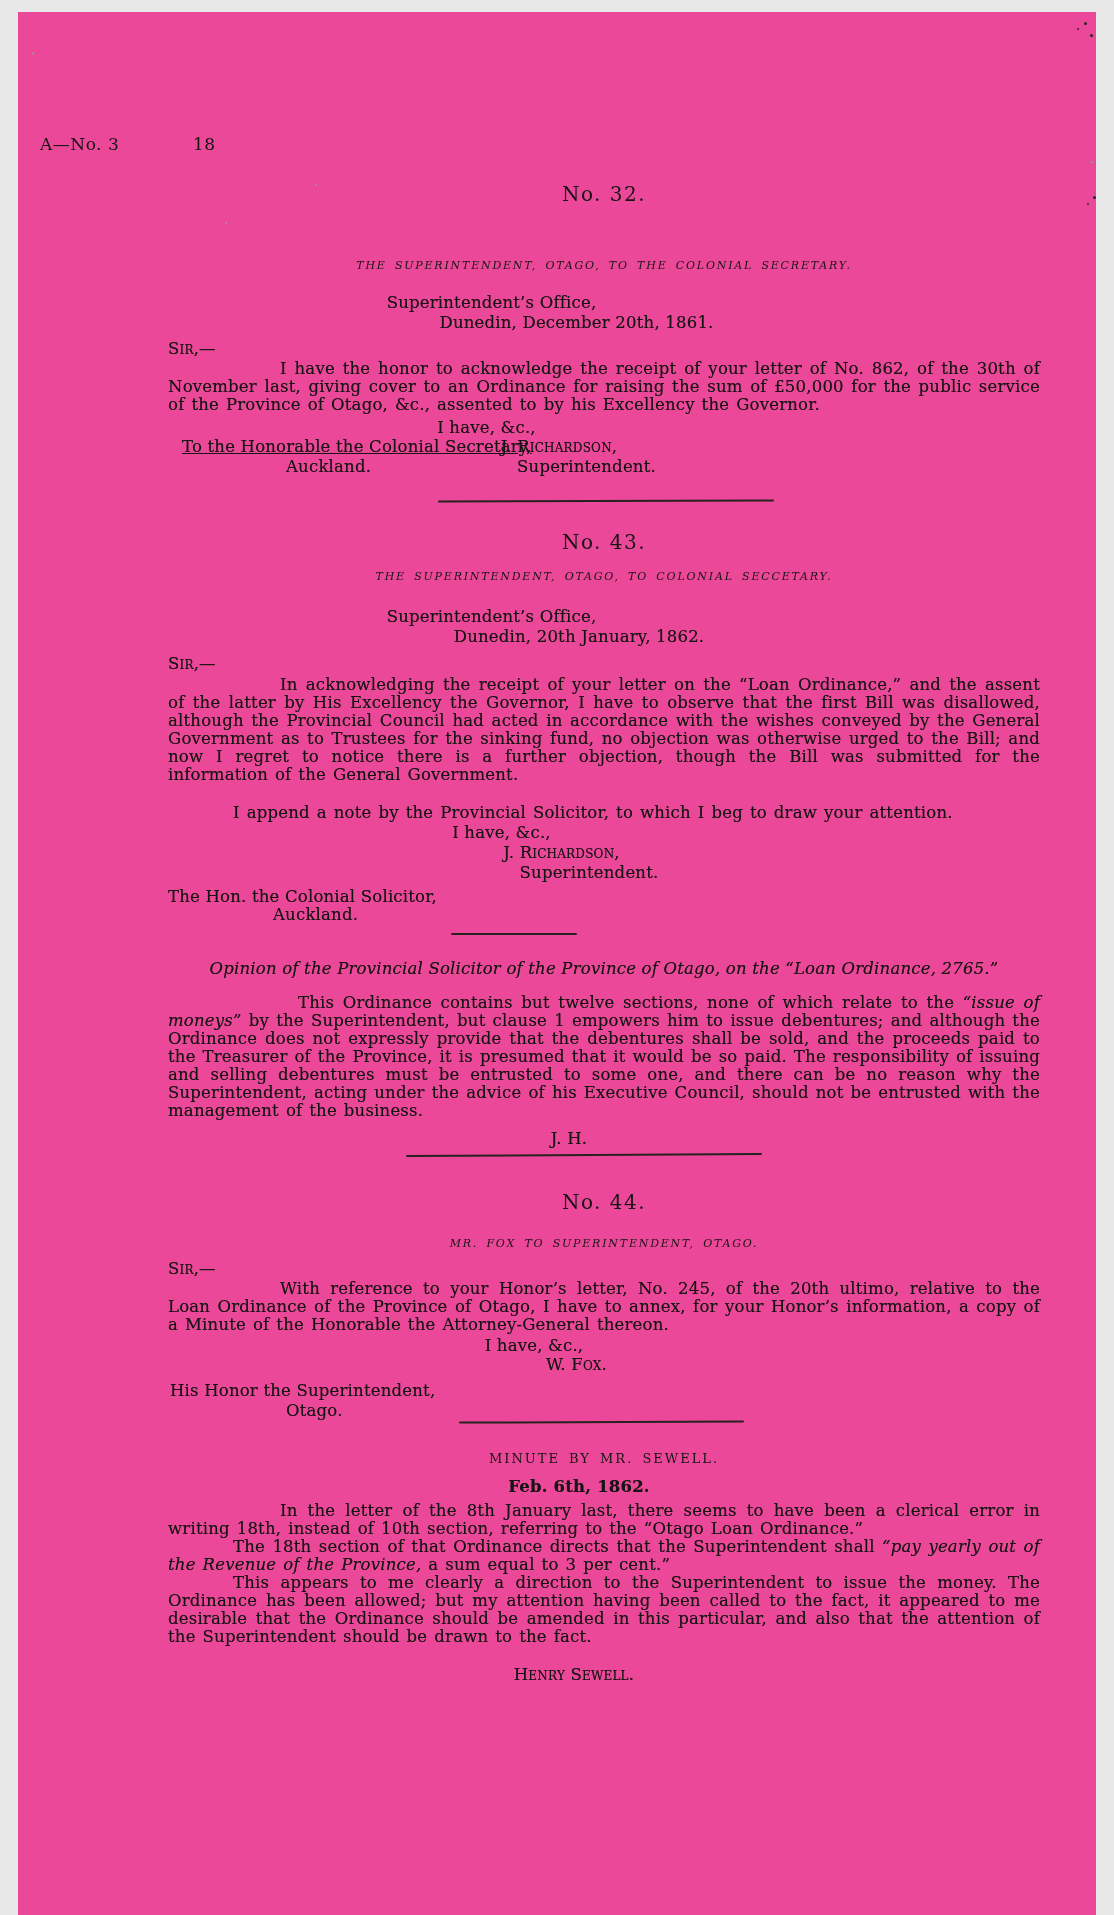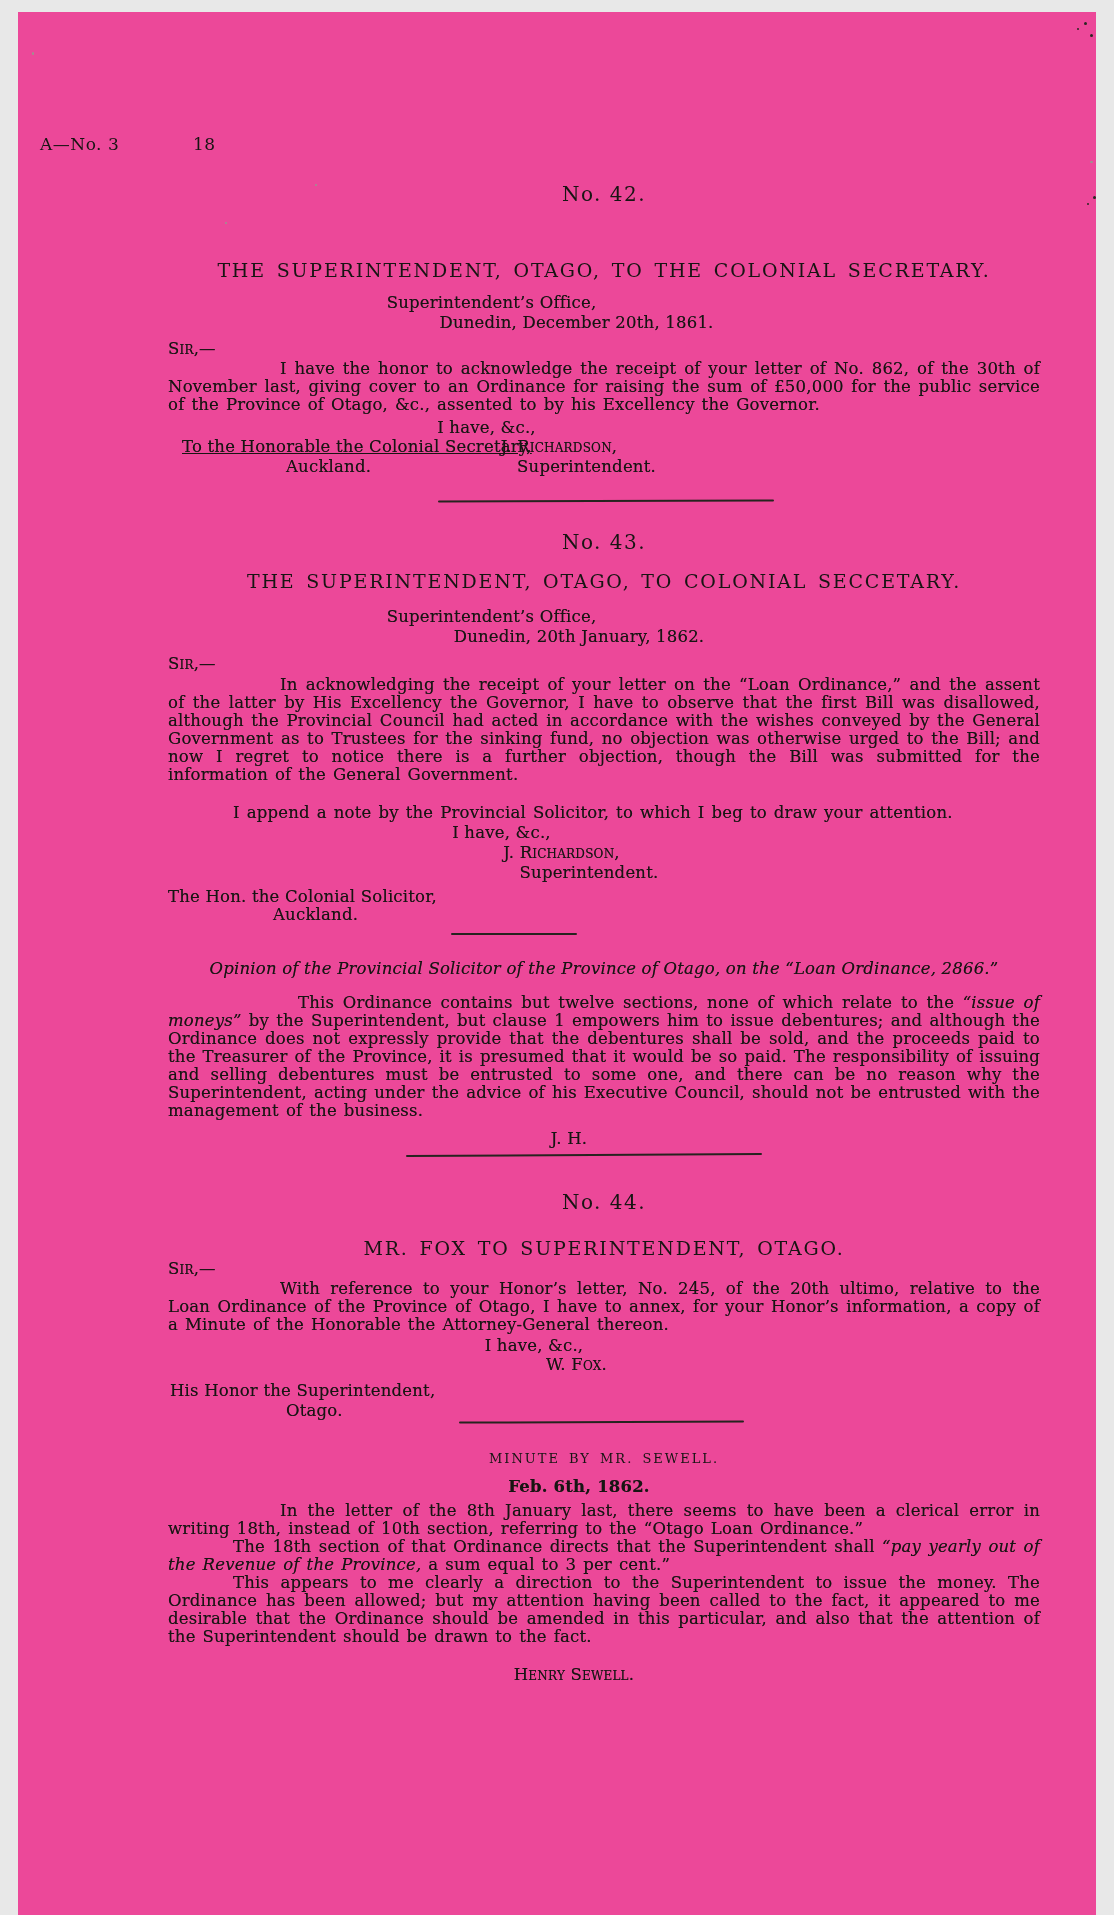--- a/index.html
+++ b/index.html
@@ -24,21 +24,21 @@
   }
   .line{
     font-size:16.5px;line-height:18px;
     letter-spacing:0.2px;
     text-shadow:0 0 0.4px rgba(20,18,16,0.55);
   }
   .indent-lg{text-indent:112px;}
   .indent-md{text-indent:65px;}
   .indent-xl{text-indent:130px;}
   .doc-no{font-size:20px;letter-spacing:1.5px;}
-  .sub-heading{font-size:19px;letter-spacing:1.8px;word-spacing:3px;}
+  .sub-heading{font-size:11px;letter-spacing:1.8px;word-spacing:3px;font-style:italic;}
   .running-title{font-size:23px;letter-spacing:1.2px;word-spacing:4px;}
   .hdr-small{font-size:17px;letter-spacing:0.5px;}
   .sc{font-variant:small-caps;}
   .italic{font-style:italic;}
   .minute-heading{font-size:13px;letter-spacing:2px;word-spacing:3px;}
   .rule{background:#26231f;height:2px;border-radius:1px;}
   .speck{position:absolute;background:#2a2722;border-radius:50%;}
   .speck.light{background:#9a968f;}
 </style>
 </head>
@@ -59,21 +59,21 @@
   <div class="speck" style="left:1090px;top:186px;width:2px;height:2px;"></div>
   <div class="speck light" style="left:14px;top:40px;width:2px;height:3px;"></div>
   <div class="speck light" style="left:207px;top:210px;width:2px;height:2px;"></div>
   <div class="speck light" style="left:297px;top:172px;width:2px;height:2px;"></div>
   <div class="speck light" style="left:434px;top:310px;width:2px;height:2px;"></div>
 
   <div class="abs hdr-small" style="left:22px;top:122px;">A—No. 3</div>
   <div class="abs hdr-small" style="left:175px;top:122px;">18</div>
 
   <section>
-    <div class="abs col center doc-no" style="top:170px;">No. 42.</div>
+    <div class="abs col center doc-no" style="top:170px;">No. 32.</div>
     <div class="abs col center sub-heading" style="top:247px;">THE SUPERINTENDENT, OTAGO, TO THE COLONIAL SECRETARY.</div>
     <div class="abs col right line" style="top:282px;padding-right:225px;box-sizing:border-box;">Superintendent’s Office,</div>
     <div class="abs col right line" style="top:302px;padding-right:55px;box-sizing:border-box;">Dunedin, December 20th, 1861.</div>
     <div class="abs line sc" style="left:150px;top:328px;">Sir,—</div>
     <div class="abs col para indent-lg" style="top:348px;">I have the honor to acknowledge the receipt of your letter of No. 862, of the 30th of November last, giving cover to an Ordinance for raising the sum of £50,000 for the public service of the Province of Otago, &amp;c., assented to by his Excellency the Governor.</div>
     <div class="abs col right line" style="top:407px;padding-right:235px;box-sizing:border-box;">I have, &amp;c.,</div>
     <div class="abs line" style="left:164px;top:426px;text-decoration:underline;">To the Honorable the Colonial Secretary,</div>
     <div class="abs col right line sc" style="top:426px;padding-right:90px;box-sizing:border-box;">J. Richardson,</div>
     <div class="abs line" style="left:268px;top:446px;">Auckland.</div>
     <div class="abs col right line" style="top:446px;padding-right:35px;box-sizing:border-box;">Superintendent.</div>
@@ -92,21 +92,21 @@
     <div class="abs col right line" style="top:812px;padding-right:205px;box-sizing:border-box;">I have, &amp;c.,</div>
     <div class="abs col right line sc" style="top:832px;padding-right:85px;box-sizing:border-box;">J. Richardson,</div>
     <div class="abs col right line" style="top:852px;padding-right:30px;box-sizing:border-box;">Superintendent.</div>
     <div class="abs line" style="left:150px;top:876px;">The Hon. the Colonial Solicitor,</div>
     <div class="abs line" style="left:255px;top:894px;">Auckland.</div>
   </section>
 
   <div class="abs rule" style="left:433px;top:921px;width:126px;"></div>
 
   <section>
-    <div class="abs col center line italic" style="top:948px;">Opinion of the Provincial Solicitor of the Province of Otago, on the “Loan Ordinance, 2866.”</div>
+    <div class="abs col center line italic" style="top:948px;">Opinion of the Provincial Solicitor of the Province of Otago, on the “Loan Ordinance, 2765.”</div>
     <div class="abs col para indent-xl" style="top:982px;">
       <span>This Ordinance contains but twelve sections, none of which relate to the </span><span class="italic">“issue of moneys”</span><span> by the Superintendent, but clause 1 empowers him to issue debentures; and although the Ordinance does not expressly provide that the debentures shall be sold, and the proceeds paid to the Treasurer of the Province, it is presumed that it would be so paid. The responsibility of issuing and selling debentures must be entrusted to some one, and there can be no reason why the Superintendent, acting under the advice of his Executive Council, should not be entrusted with the management of the business.</span>
     </div>
     <div class="abs col right line" style="top:1118px;padding-right:70px;box-sizing:border-box;">J. H.</div>
   </section>
 
   <div class="abs rule" style="left:388px;top:1142px;width:356px;transform:rotate(-0.35deg);"></div>
 
   <section>
     <div class="abs col center doc-no" style="top:1178px;">No. 44.</div>

